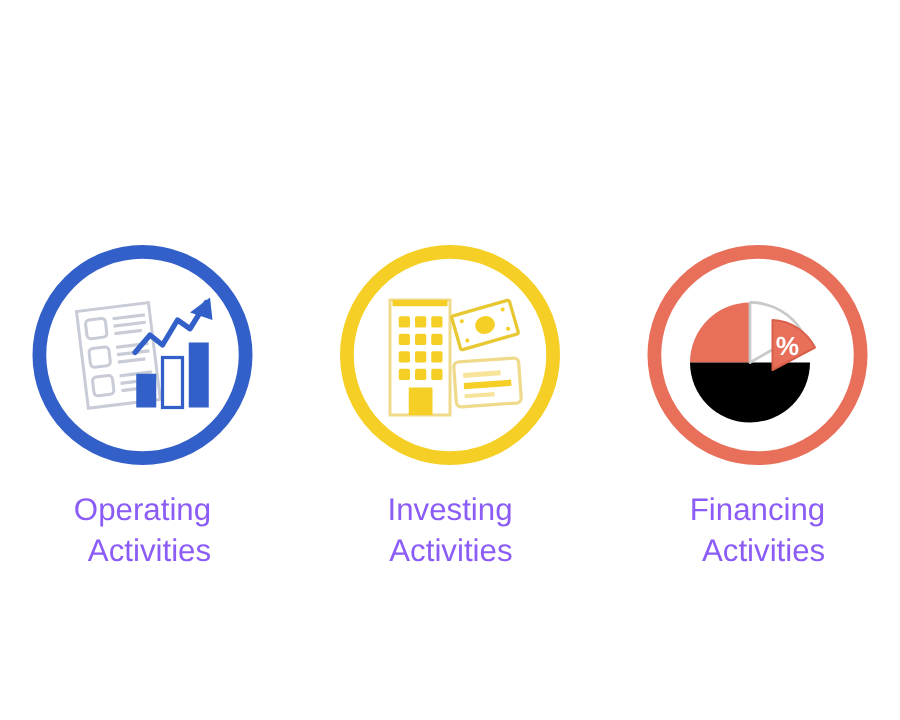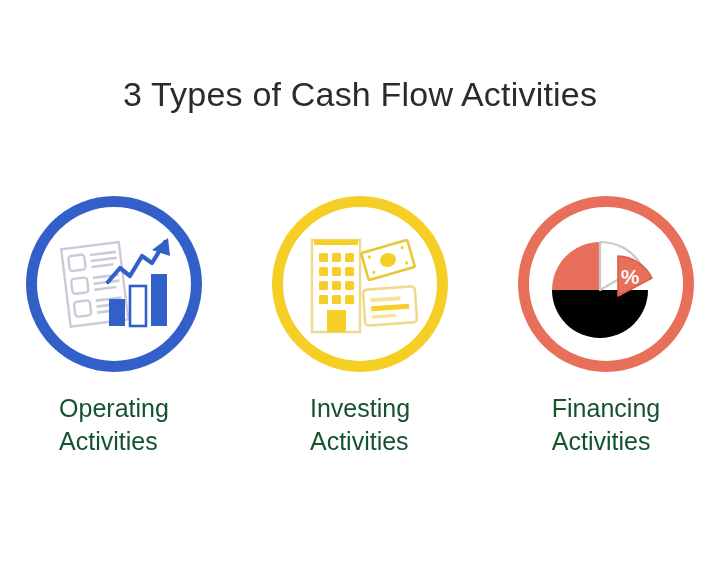--- a/index.html
+++ b/index.html
@@ -62,34 +62,33 @@
   .ring.yellow { border: 11px solid #f5cf25; }
   .ring.red    { border: 11px solid #e8705a; }
 
   .glyph {
     width: 128px;
     height: 128px;
     display: block;
   }
   .label {
     margin-top: 20px;
-    text-align: left;
+    text-align: right;
     font-size: 25px;
     font-weight: 400;
-    color: #14532d;
+    color: #8b5cf6;
     line-height: 1.32;
     white-space: pre-line;
   }
 </style>
 </head>
 <body style="background: rgb(255, 255, 255);">
 
 <div class="infographic">
 
-  <div class="title" style="color: rgb(43, 43, 43);">3 Types of Cash Flow Activities</div>
 
   <div class="cards">
 
     <div class="card">
       <div class="ring blue" style="border-color: rgb(51, 96, 200);">
         <svg class="glyph" viewBox="0 0 128 128">
           <g transform="rotate(-7 56 66)">
             <rect x="16" y="24" width="58" height="78" fill="#ffffff" stroke="#c9ccd6" stroke-width="2.4"></rect>
             <rect x="22" y="32" width="16" height="15" rx="3" fill="#ffffff" stroke="#c9ccd6" stroke-width="2.4"></rect>
             <rect x="22" y="55" width="16" height="15" rx="3" fill="#ffffff" stroke="#c9ccd6" stroke-width="2.4"></rect>

